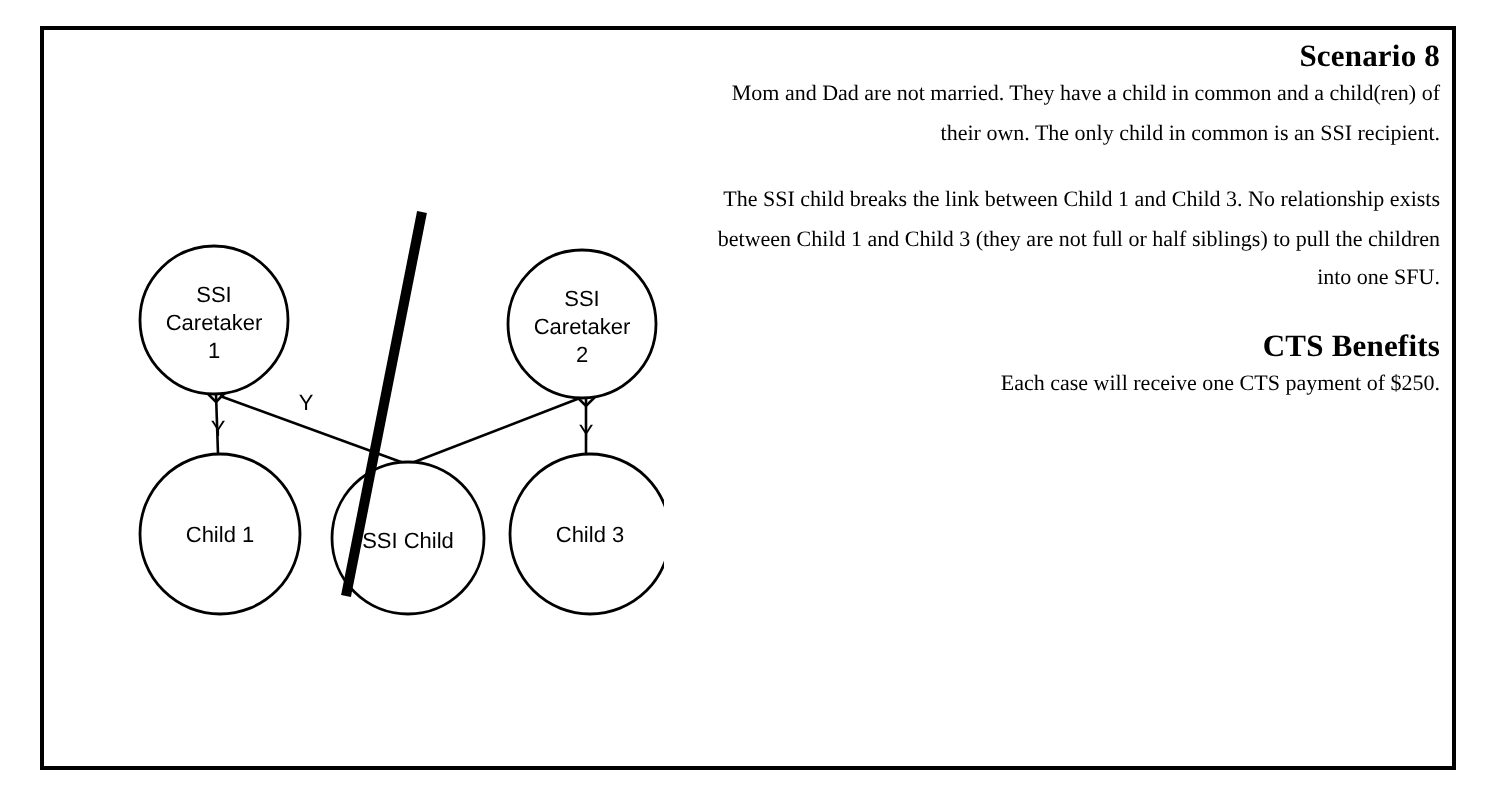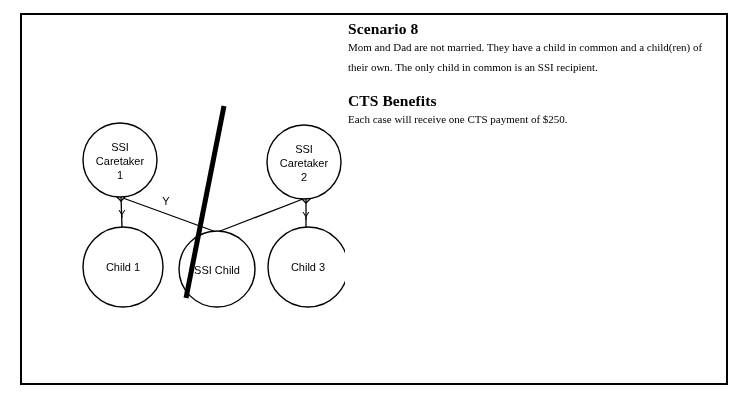--- a/index.html
+++ b/index.html
@@ -30,21 +30,21 @@
     width: 708px;
     height: 372px;
     border: 2px solid #000000;
     box-sizing: border-box;
     background: #ffffff;
   }
 
   
   #diagram-pane {
     position: absolute;
-    left: 13px;
+    left: 0px;
     top: 0px;
     width: 310px;
     height: 368px;
     padding-left: 28px;
   }
   #diagram-svg {
     position: absolute;
     left: 0;
     top: 0;
   }
@@ -81,20 +81,21 @@
 
   
   #text-pane {
     position: absolute;
     left: 326px;
     top: 0px;
     width: 378px;
     height: 368px;
     padding: 4px 6px 0 0;
     box-sizing: border-box;
+    text-align: right;
   }
 
   .section {
     margin-bottom: 14px;
   }
   .section:last-child { margin-bottom: 12px; }
 
   .section-heading {
     font-family: "Liberation Serif", serif;
     font-weight: bold;
@@ -158,20 +159,21 @@
     </div>
 
     <div id="text-pane">
 
       <div class="section">
         <p class="section-heading">Scenario 8</p>
         <p class="section-body">Mom and Dad are not married. They have a child in common and a child(ren) of their own. The only child in common is an SSI recipient.</p>
       </div>
 
       <div class="section">
+        <p class="section-body">The SSI child breaks the link between Child 1 and Child 3. No relationship exists between Child 1 and Child 3 (they are not full or half siblings) to pull the children into one SFU.</p>
       </div>
 
 
       <div class="section">
         <p class="section-heading">CTS Benefits</p>
         <p class="section-body">Each case will receive one CTS payment of $250.</p>
       </div>
 
     </div>
 

